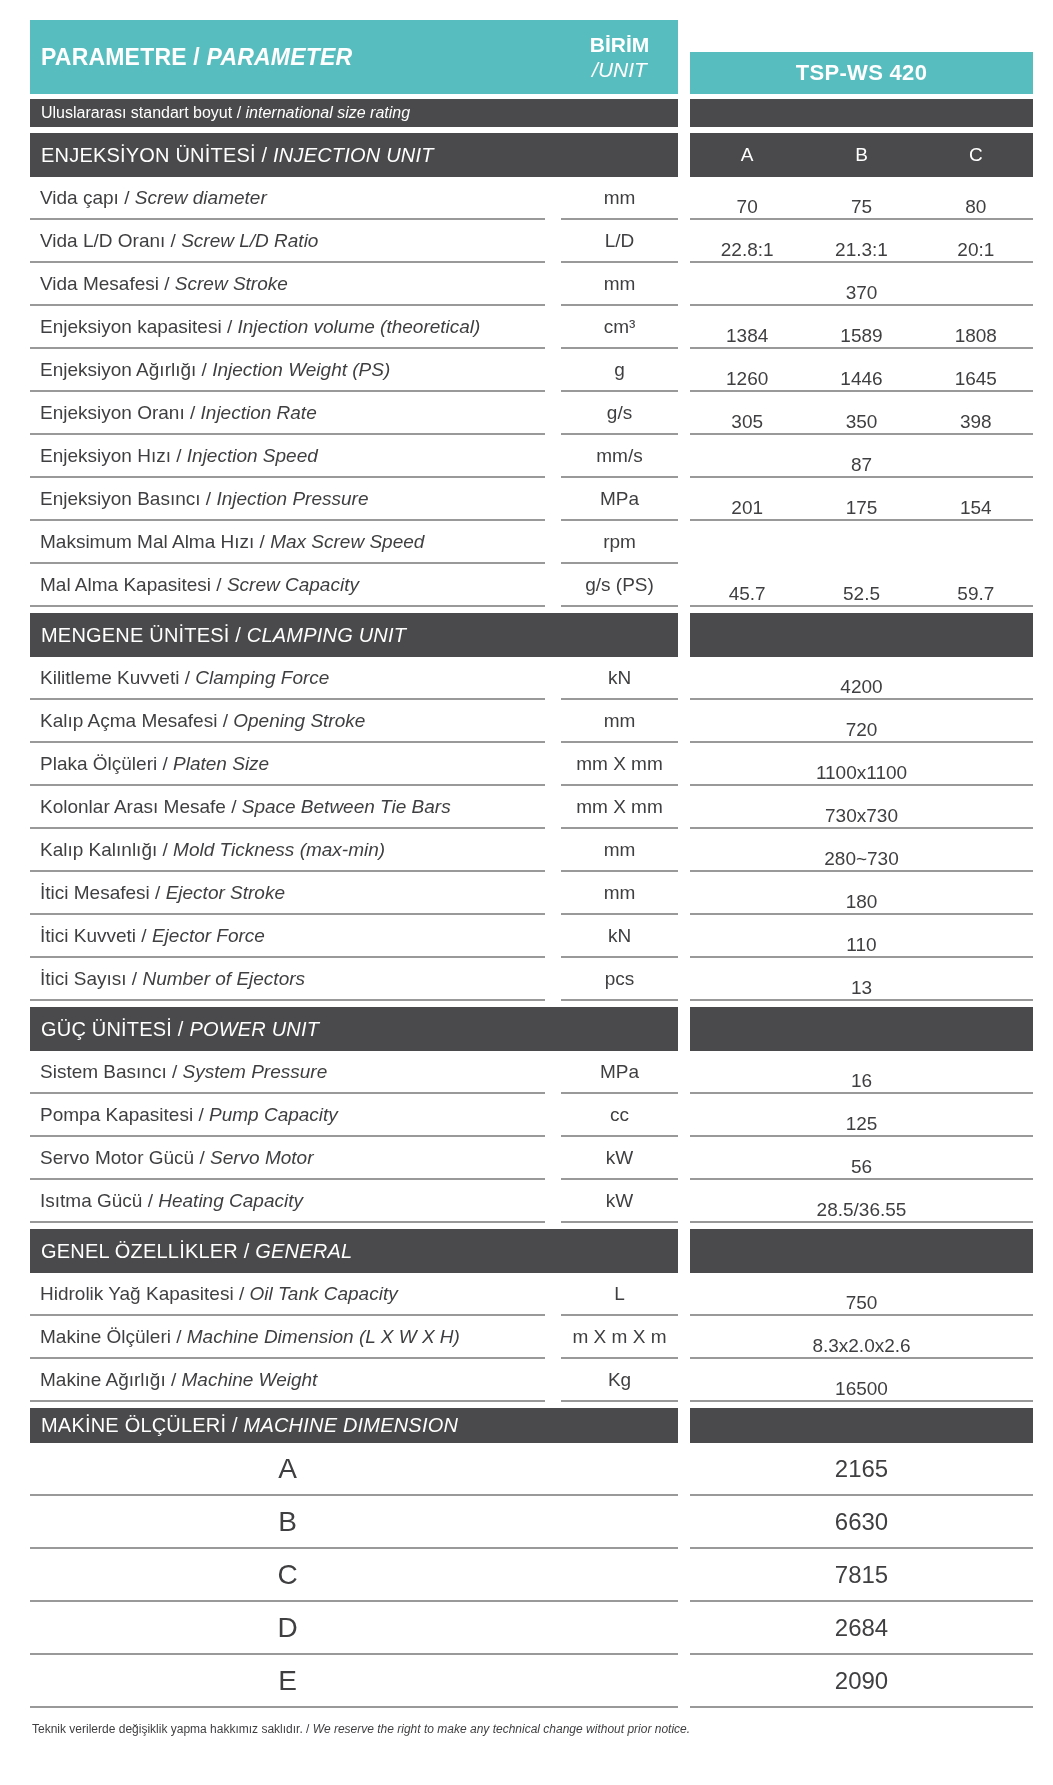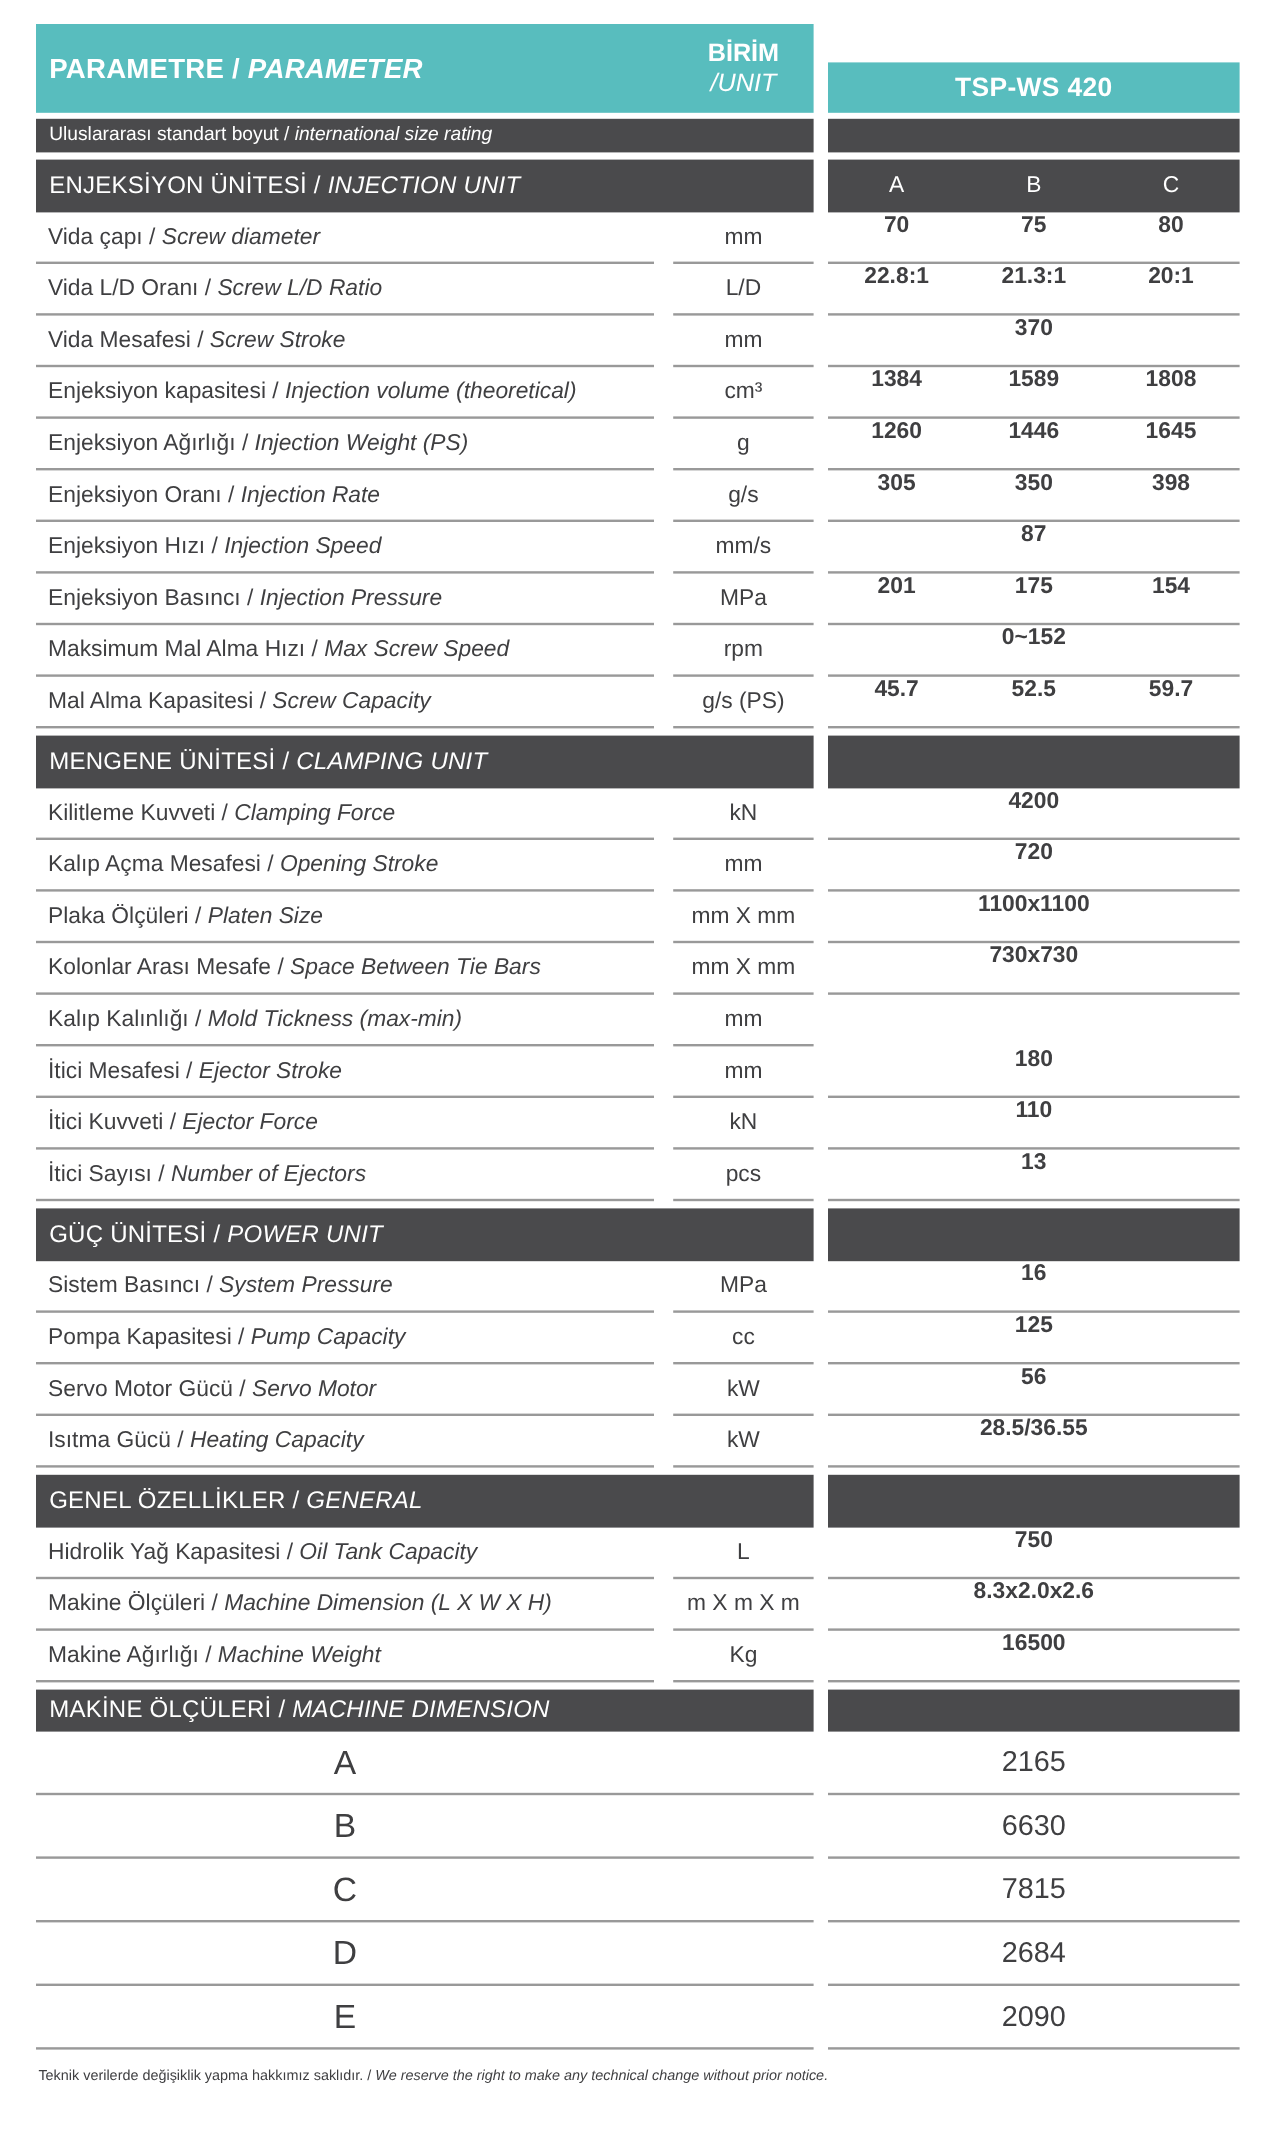--- a/index.html
+++ b/index.html
@@ -38,21 +38,21 @@
   .section-head.tall{height:35px;}
   .sh-left{display:flex;align-items:center;padding-left:11px;font-size:20px;letter-spacing:.2px;}
   .sh-right{display:flex;align-items:center;}
   .col-letter{width:114.33px;text-align:center;font-size:19px;}
 
   
   .row{display:flex;height:43px;font-size:19px;}
   .c-label{width:505px;padding-left:10px;border-bottom:2px solid var(--line,#999);display:flex;align-items:center;white-space:nowrap;flex:none;}
   .c-gap{width:16px;flex:none;}
   .c-unit{width:117px;border-bottom:2px solid var(--line,#999);display:flex;align-items:center;justify-content:center;flex:none;}
-  .c-values{width:343px;border-bottom:2px solid var(--line,#999);display:flex;align-items:flex-start;flex:none;font-weight:bold;}
+  .c-values{width:343px;border-bottom:2px solid var(--line,#999);display:flex;align-items:flex-end;flex:none;}
   .v3{width:114.33px;text-align:center;}
   .v1{width:100%;text-align:center;}
 
   
   .dim-row{display:flex;height:53px;}
   .dim-left{width:648px;border-bottom:2px solid var(--line,#999);display:flex;align-items:center;flex:none;}
   .dim-letter{width:515px;text-align:center;font-size:28px;}
   .dim-values{width:343px;border-bottom:2px solid var(--line,#999);display:flex;align-items:center;justify-content:center;font-size:24px;flex:none;}
 
   .footer{margin-top:14px;font-size:12px;padding-left:2px;white-space:nowrap;}
@@ -220,23 +220,20 @@
       </div>
       <div class="row">
         <div class="c-label">
           <span>Maksimum Mal Alma Hızı</span>
           <span class="sep"> / </span>
           <i>Max Screw Speed</i>
         </div>
         <div class="c-gap"></div>
         <div class="c-unit">rpm</div>
         <div class="c-gutter"></div>
-        <div class="c-values">
-          <span class="v1">0~152</span>
-        </div>
       </div>
       <div class="row">
         <div class="c-label">
           <span>Mal Alma Kapasitesi</span>
           <span class="sep"> / </span>
           <i>Screw Capacity</i>
         </div>
         <div class="c-gap"></div>
         <div class="c-unit">g/s (PS)</div>
         <div class="c-gutter"></div>
@@ -309,20 +306,23 @@
       </div>
       <div class="row">
         <div class="c-label">
           <span>Kalıp Kalınlığı</span>
           <span class="sep"> / </span>
           <i>Mold Tickness (max-min)</i>
         </div>
         <div class="c-gap"></div>
         <div class="c-unit">mm</div>
         <div class="c-gutter"></div>
+        <div class="c-values">
+          <span class="v1">280~730</span>
+        </div>
       </div>
       <div class="row">
         <div class="c-label">
           <span>İtici Mesafesi</span>
           <span class="sep"> / </span>
           <i>Ejector Stroke</i>
         </div>
         <div class="c-gap"></div>
         <div class="c-unit">mm</div>
         <div class="c-gutter"></div>

